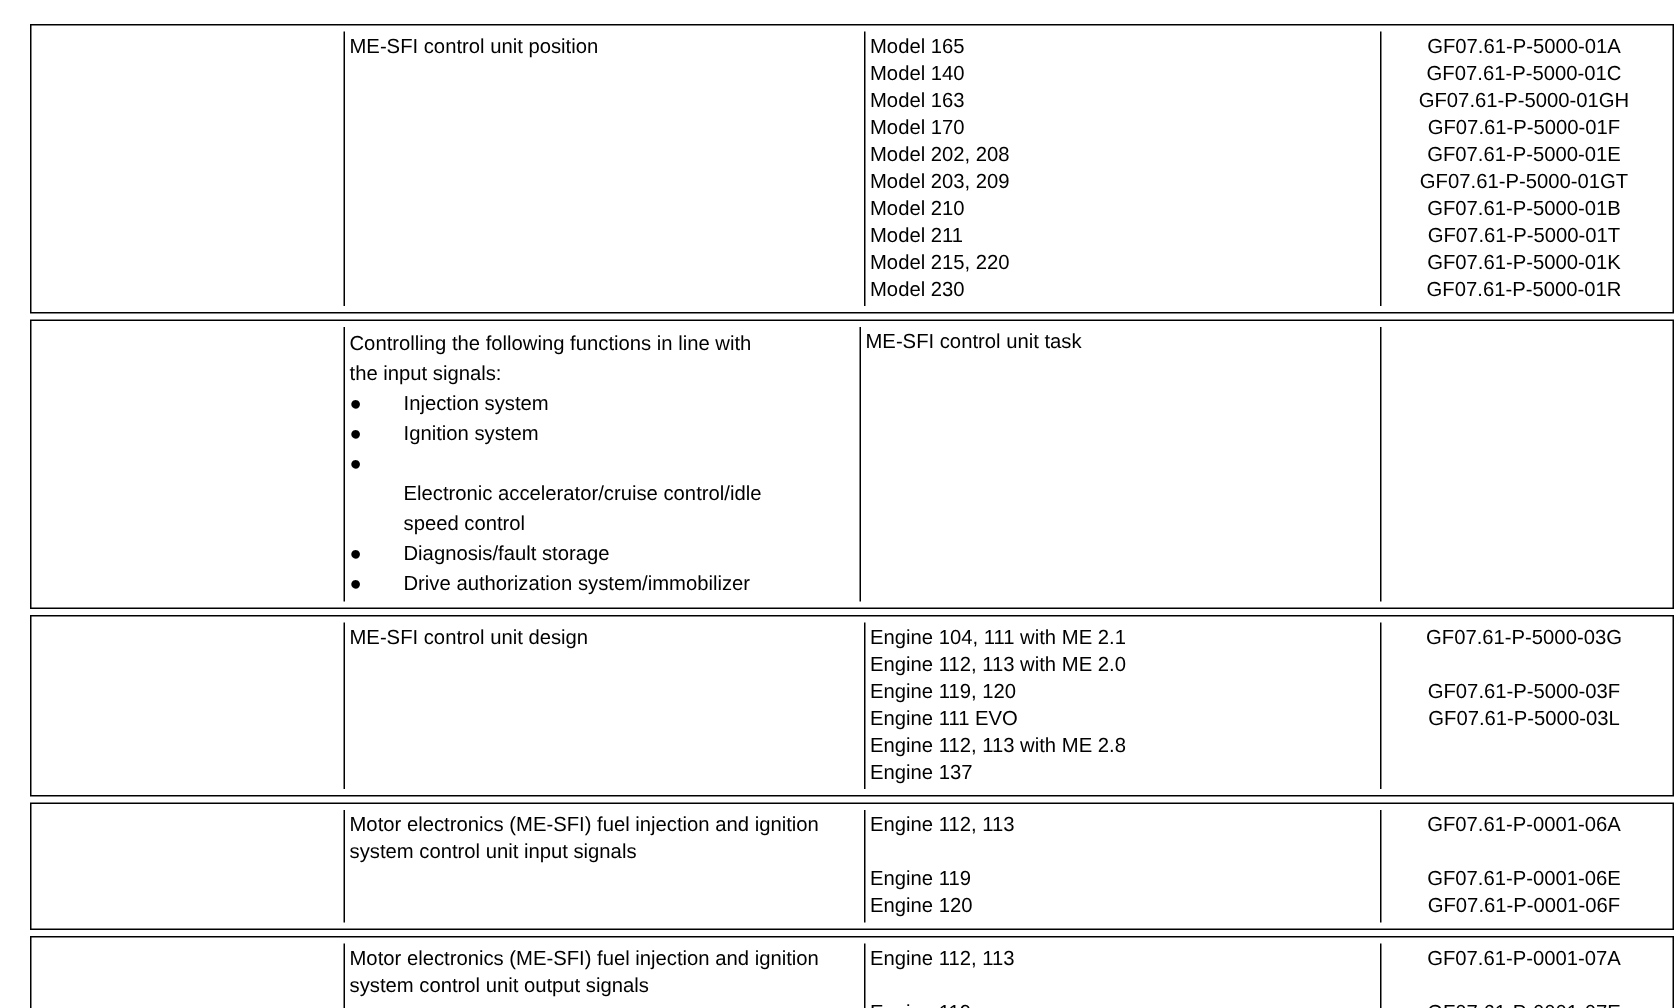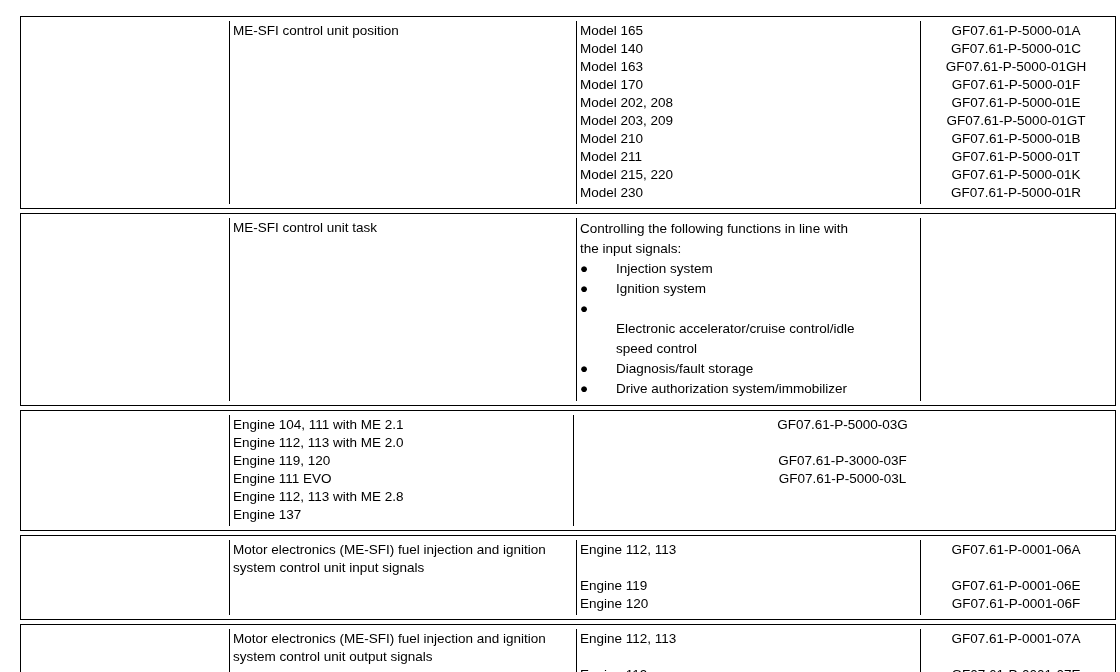--- a/index.html
+++ b/index.html
@@ -70,44 +70,45 @@
 GF07.61-P-5000-01E
 GF07.61-P-5000-01GT
 GF07.61-P-5000-01B
 GF07.61-P-5000-01T
 GF07.61-P-5000-01K
 GF07.61-P-5000-01R</div>
   </div>
 
   <div class="row r2">
     <div class="cell c1"></div>
-    <div class="cell c2">ME-SFI control unit task</div>
     <div class="cell c3">Controlling the following functions in line with
 the input signals:
 ●	Injection system
 ●	Ignition system
 ●
 	Electronic accelerator/cruise control/idle
 	speed control
 ●	Diagnosis/fault storage
 ●	Drive authorization system/immobilizer</div>
+    <div class="cell c2">ME-SFI control unit task</div>
     <div class="cell c4"></div>
   </div>
 
   <div class="row r3">
     <div class="cell c1"></div>
+    <div class="cell c2">ME-SFI control unit design</div>
     <div class="cell c3">Engine 104, 111 with ME 2.1
 Engine 112, 113 with ME 2.0
 Engine 119, 120
 Engine 111 EVO
 Engine 112, 113 with ME 2.8
 Engine 137</div>
     <div class="cell c4">GF07.61-P-5000-03G
 
-GF07.61-P-3000-03F
+GF07.61-P-5000-03F
 GF07.61-P-5000-03L</div>
   </div>
 
 
   <div class="row r5">
     <div class="cell c1"></div>
     <div class="cell c2">Motor electronics (ME-SFI) fuel injection and ignition system control unit input signals</div>
     <div class="cell c3">Engine 112, 113
 
 Engine 119

